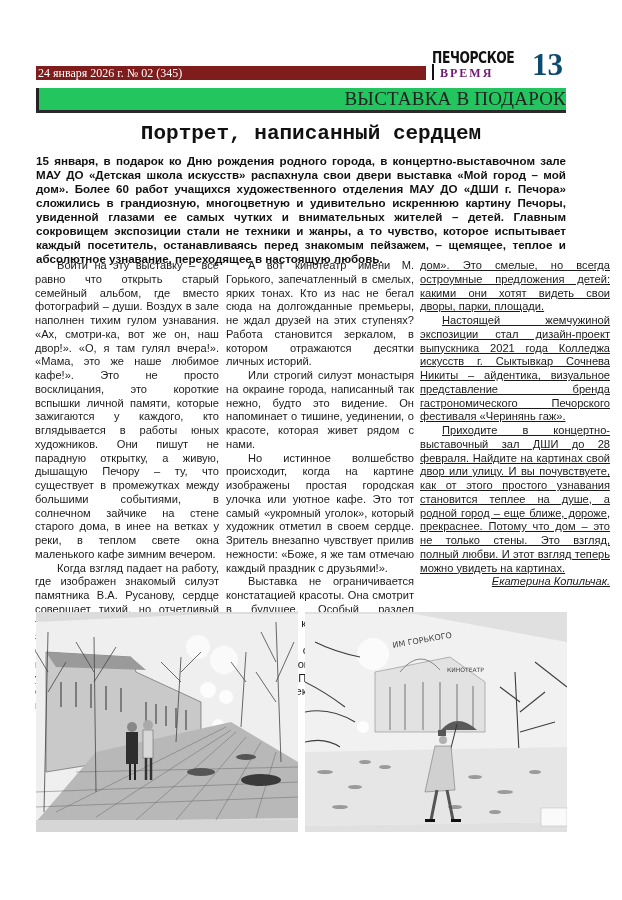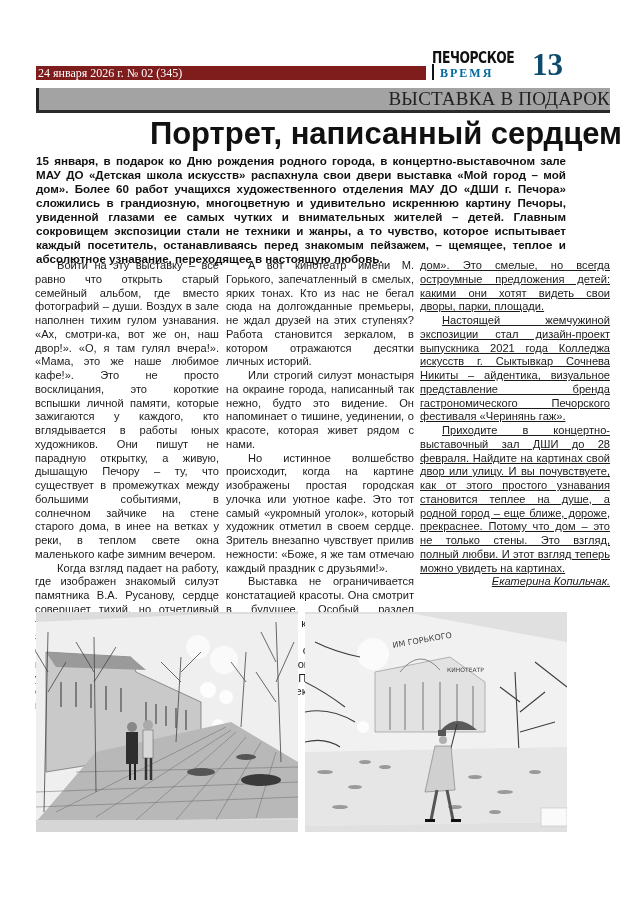--- a/index.html
+++ b/index.html
@@ -4,27 +4,27 @@
 <style>
   html, body { margin: 0; padding: 0; background: #ffffff; }
   body { width: 622px; height: 900px; position: relative; overflow: hidden; font-family: "Liberation Sans", sans-serif; color: #1a1a1a; }
 
   
   .date-bar { position: absolute; left: 36px; top: 66px; width: 390px; height: 14px; background: #7f1d1d; }
   .date-bar span { position: absolute; left: 2px; top: 0px; font-family: "Liberation Serif", serif; font-size: 12px; line-height: 14px; color: #ffffff; white-space: nowrap; }
   .logo { position: absolute; left: 432px; top: 50px; width: 94px; height: 32px; }
   .logo .l1 { position: absolute; left: 0; top: 0; font-family: "DejaVu Sans", sans-serif; font-weight: bold; font-size: 15px; letter-spacing: -0.5px; transform: scaleX(0.82); transform-origin: left top; color: #111; line-height: 16px; white-space: nowrap; }
   .logo .bracket { position: absolute; left: 0; top: 14px; width: 2px; height: 16px; background: #111; }
-  .logo .l2 { position: absolute; left: 8px; top: 16px; font-family: "Liberation Serif", serif; font-weight: bold; font-size: 12px; letter-spacing: 2px; line-height: 14px; color: #0369a1; white-space: nowrap; }
+  .logo .l2 { position: absolute; left: 8px; top: 16px; font-family: "Liberation Serif", serif; font-weight: bold; font-size: 12px; letter-spacing: 2px; line-height: 14px; color: #701a75; white-space: nowrap; }
   .page-num { position: absolute; left: 532px; top: 48px; font-family: "Liberation Serif", serif; font-weight: bold; font-size: 31px; line-height: 34px; color: #0c4a6e; }
 
-  .section-bar { position: absolute; left: 36px; top: 88px; width: 527px; height: 22px; background: #a3a3a3; border-left: 3px solid #222; box-shadow: 0 3px 0 #2a2a2a; padding-left: 44px; }
+  .section-bar { position: absolute; left: 36px; top: 88px; width: 527px; height: 22px; background: #22c55e; border-left: 3px solid #222; box-shadow: 0 3px 0 #2a2a2a; }
   .section-bar span { position: absolute; right: 0px; top: 0px; font-family: "Liberation Serif", serif; font-size: 19px; line-height: 22px; color: #222; white-space: nowrap; letter-spacing: 0.2px; }
 
-  .headline { position: absolute; left: 0; top: 119px; width: 622px; text-align: right; font-family: Liberation Sans, sans-serif; font-weight: bold; font-size: 31px; line-height: 30px; color: #111; }
+  .headline { position: absolute; left: 0; top: 119px; width: 622px; text-align: center; font-family: Liberation Mono, monospace; font-weight: bold; font-size: 21px; line-height: 30px; color: #111; }
 
   .lead { position: absolute; left: 36px; top: 154px; width: 530px; font-family: Liberation Sans, sans-serif; font-weight: bold; font-size: 11.6px; line-height: 14px; text-align: justify; color: #111; }
 
   .col { position: absolute; top: 259px; font-size: 11.1px; line-height: 13.75px; text-align: justify; color: #1a1a1a; hyphens: auto; }
   .col p { margin: 0; text-indent: 22px; }
   .col1 { left: 35px; width: 184px; }
   .col2 { left: 226px; width: 188px; }
   .col3 { left: 420px; width: 190px; text-decoration: underline; }
   .col3 p.first { text-indent: 0; }
   .signature { text-align: right !important; font-style: italic; text-indent: 0 !important; }

